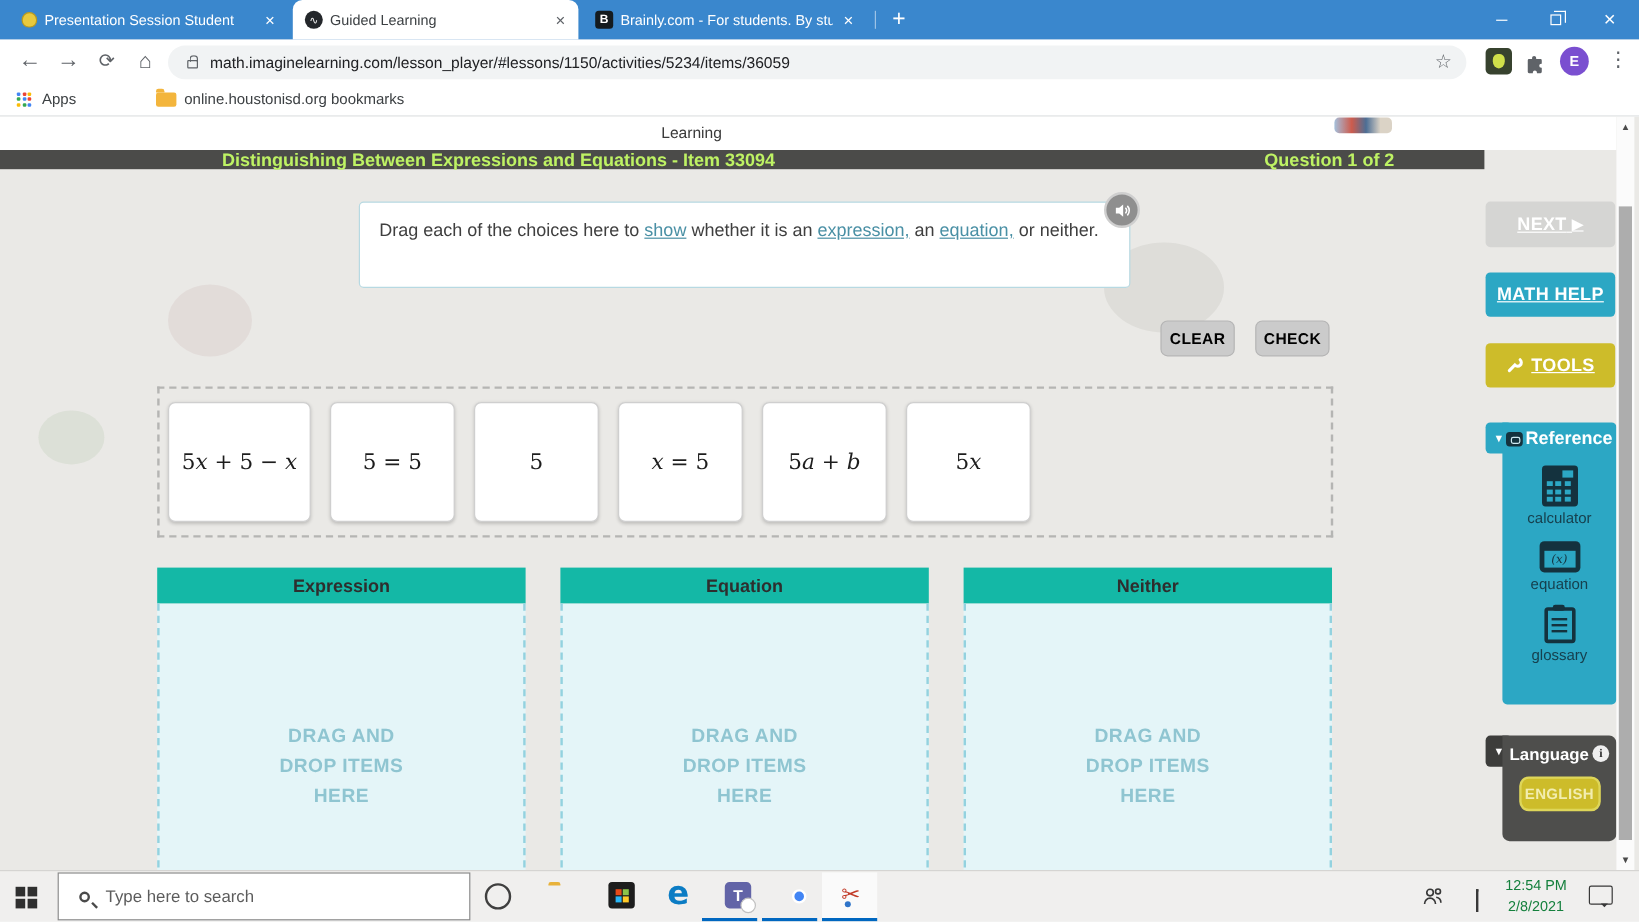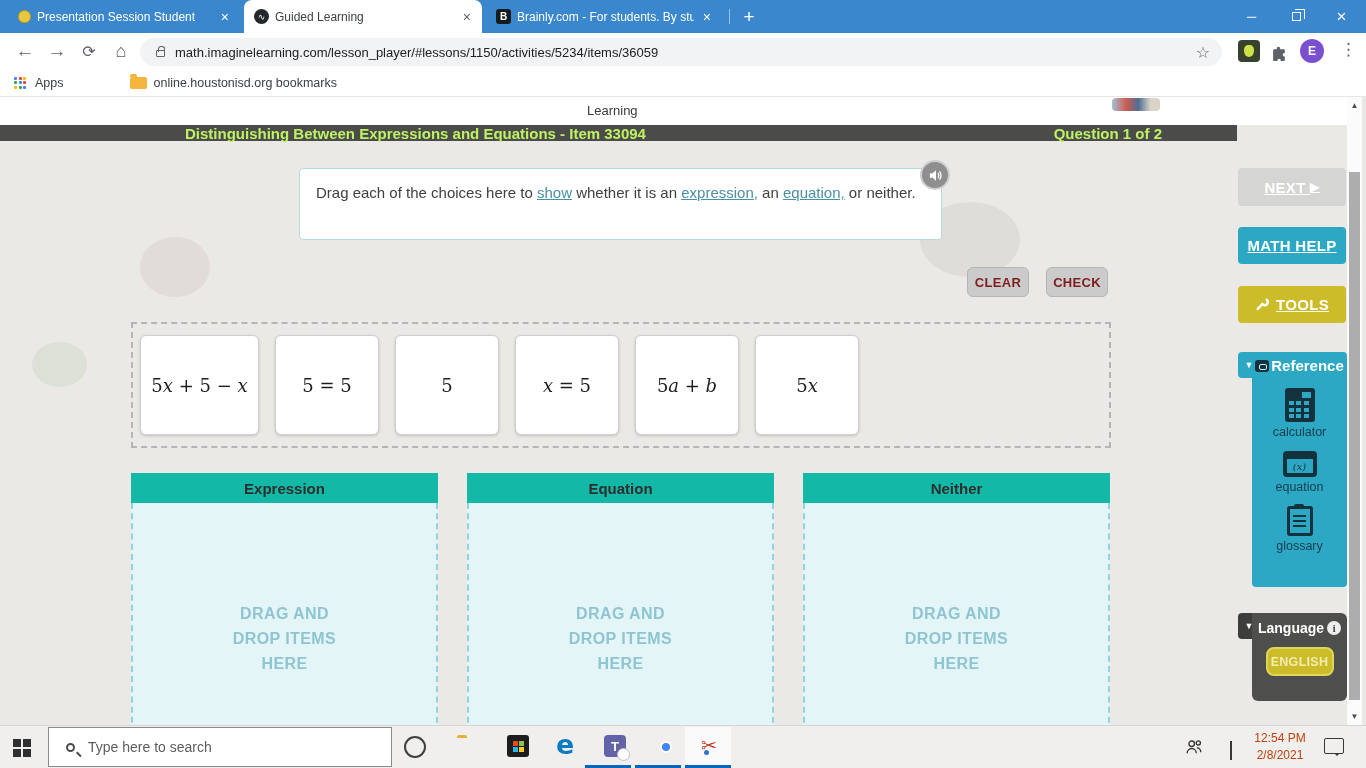--- a/index.html
+++ b/index.html
@@ -41,32 +41,32 @@
   .apps-grid { width:13px; height:13px; display:grid; grid-template-columns:repeat(3,3px); grid-gap:1.5px; margin:0 8px 0 14px; }
   .apps-grid span { width:3px; height:3px; border-radius:1px; }
   .bm-label { font-size:12.5px; color:#3c4043; }
   .folder-icon { width:17px; height:12px; background:#f3b53c; border-radius:2px; position:relative; margin:0 7px 0 66px; }
   .folder-icon::before { content:""; position:absolute; left:0; top:-3px; width:7px; height:3px; background:#f3b53c; border-radius:2px 2px 0 0; }
 
   
   .page { left:0; top:97px; width:1366px; height:628px; background:#eae9e6; overflow:hidden; z-index:1; }
   .deco { position:absolute; border-radius:50%; }
   .logo-strip { left:0; top:0; width:1347px; height:28px; background:#fff; }
-  .logo-txt { position:absolute; left:551px; top:6px; font-size:13px; color:#3a3a3a;margin-left:36px; }
+  .logo-txt { position:absolute; left:551px; top:6px; font-size:13px; color:#3a3a3a; }
   .tiny-art { position:absolute; left:1112px; top:1px; width:48px; height:13px; border-radius:4px;
               background:linear-gradient(90deg,#9bb9d8,#c84a3a 30%,#3a5f8a 55%,#d8cfc0 80%); filter:blur(.6px); opacity:.9; }
   .dark-bar { left:0; top:28px; width:1237px; height:16px; background:#4b4b49; color:#bef264; display:flex; align-items:center; }
   .dark-bar .t { font-size:15px; font-weight:bold; margin-left:185px; }
   .dark-bar .q { position:absolute; right:75px; font-size:15px; font-weight:bold; }
 
   .prompt-box { left:299px; top:71px; width:643px; height:72px; background:#fff; border:1px solid #b7d9e2; border-radius:4px; padding:13px 16px; font-size:15px; color:#3f3f3f; line-height:22px; }
   .prompt-box a { color:#4a90a5; text-decoration:underline; cursor:pointer; }
   .speaker { left:920px; top:63px; width:30px; height:30px; border-radius:50%; background:#8f8f8f; border:2px solid #cfcfcf; display:flex; align-items:center; justify-content:center; }
 
-  .gbtn { position:absolute; top:170px; width:62px; height:30px; background:#cbcbcb; border:1px solid #b5b5b5; border-radius:6px; color:#7f1d1d; font-size:13px; font-weight:bold; display:flex; align-items:center; justify-content:center; letter-spacing:.3px; }
+  .gbtn { position:absolute; top:170px; width:62px; height:30px; background:#cbcbcb; border:1px solid #b5b5b5; border-radius:6px; color:#000000; font-size:13px; font-weight:bold; display:flex; align-items:center; justify-content:center; letter-spacing:.3px; }
 
   .choice-tray { left:131px; top:225px; width:980px; height:126px; border:2px dashed #b5b5b3; }
   .card { position:absolute; top:238px; height:100px; background:#fff; border:1px solid #cfcfcf; border-radius:6px; box-shadow:0 1px 3px rgba(0,0,0,.18); display:flex; align-items:center; justify-content:center; font-family:"DejaVu Serif", serif; font-size:18px; color:#1d1d1d; cursor:grab; }
   .card .it { font-style:italic; }
 
   .zone { position:absolute; top:376px; width:307px; height:260px; display:flex; flex-direction:column; }
   .zone-head { height:30px; background:#14b8a6; display:flex; align-items:center; justify-content:center; font-size:15px; font-weight:bold; color:#2e2e2e; }
   .zone-body { flex:1; background:#e4f5f8; border:2px dashed #93d2df; border-top:none; }
   .zone-ph { width:132px; margin:98px auto 0; text-align:center; color:#8fc5d1; font-size:16px; font-weight:bold; line-height:25px; letter-spacing:.4px; }
 
@@ -115,21 +115,21 @@
   .store-tb i { display:grid; grid-template-columns:5px 5px; grid-gap:1px; }
   .store-tb i b { width:5px; height:5px; }
   .edge-tb { font-size:27px; font-weight:bold; color:#0b7cc4; line-height:24px; font-family:"DejaVu Sans", sans-serif; }
   .teams-tb { width:22px; height:22px; background:#6264a7; border-radius:4px; color:#fff; font-size:13px; font-weight:bold; display:flex; align-items:center; justify-content:center; position:relative; }
   .teams-tb::after { content:""; position:absolute; right:-4px; bottom:-4px; width:11px; height:11px; background:#fff; border:1px solid #c0c0c0; border-radius:50%; }
   .chrome-tb { width:23px; height:23px; border-radius:50%; background:conic-gradient(from -50deg, #ea4335 0 33%, #34a853 0 66%, #fbbc05 0 100%); position:relative; }
   .chrome-tb::after { content:""; position:absolute; left:5.5px; top:5.5px; width:12px; height:12px; border-radius:50%; background:#4285f4; border:2px solid #fff; box-sizing:border-box; }
   .snip-tb { font-size:19px; color:#c23a27; position:relative; }
   .snip-tb::after { content:""; position:absolute; left:3px; bottom:1px; width:5px; height:5px; border-radius:50%; background:#2e74c9; }
   .chev-up { width:9px; height:9px; border-left:2px solid #383838; border-top:2px solid #383838; transform:rotate(45deg); }
-  .clock { position:absolute; left:1245px; top:4px; width:70px; text-align:center; font-size:12px; color:#c2410c; line-height:17px; }
+  .clock { position:absolute; left:1245px; top:4px; width:70px; text-align:center; font-size:12px; color:#15803d; line-height:17px; }
   .notif { position:absolute; left:1324px; top:12px; width:20px; height:16px; border:1.6px solid #383838; border-radius:2px; background:#f0efee; }
   .notif::after { content:""; position:absolute; left:9px; bottom:-6px; border:3px solid transparent; border-top-color:#383838; }
   svg { display:block; }
 </style>
 </head>
 <body>
 
 <div id="screen">
 
   <div class="abs titlebar">

